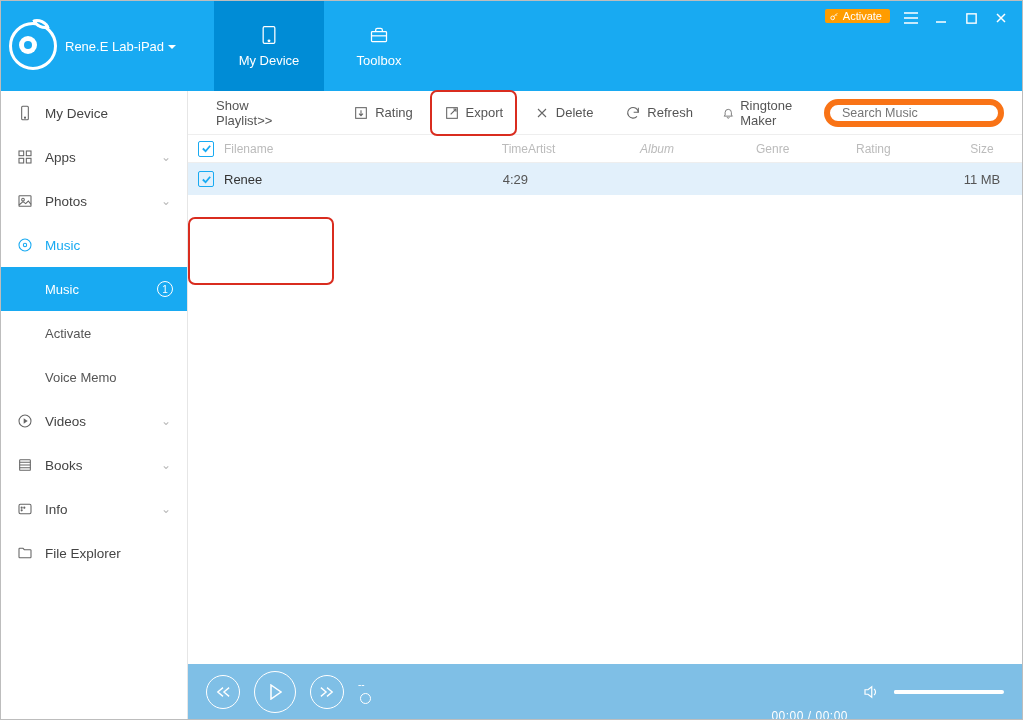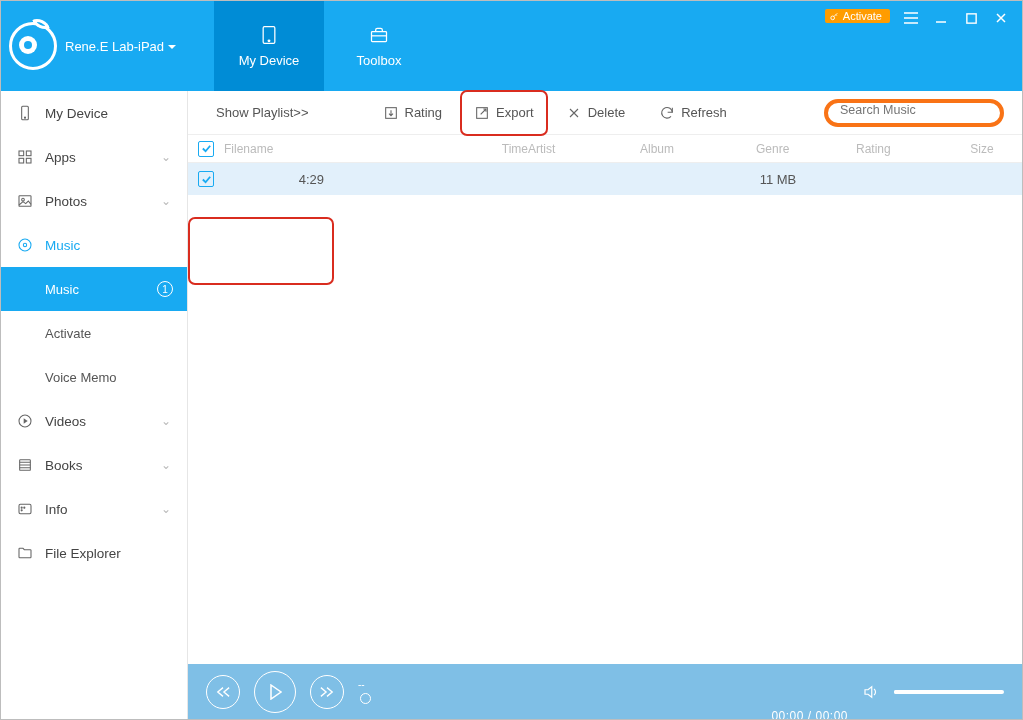--- a/index.html
+++ b/index.html
@@ -25,29 +25,29 @@
   .side-item.active { color:#18aaf2; }
   .side-item .chev { margin-left:auto; color:#bbb; font-size:12px; }
   .sub-item { height:44px; display:flex; align-items:center; padding-left:44px; font-size:13px; color:#555; }
   .sub-item.selected { background:#18aaf2; color:#fff; position:relative;}
   .sub-item.selected .count { position:absolute; right:14px; width:16px; height:16px; border:1.5px solid #fff; border-radius:50%; font-size:10px; display:flex; align-items:center; justify-content:center;}
   
   .main { position:absolute; top:90px; left:187px; right:0; bottom:55px; background:#fff; }
   .toolbar { height:44px; border-bottom:1px solid #eee; display:flex; align-items:center; padding-left:16px; font-size:13px; color:#555; gap:0;}
   .tool { display:flex; align-items:center; gap:6px; padding:13px 12px; }
   .tool.highlight { border:2.5px solid #d92c1f; border-radius:7px; }
-  .search { margin-left:auto; margin-right:18px; width:180px; height:28px; border:4px solid #f97316; border-radius:14px; display:flex; align-items:flex-start; padding:0 6px 0 12px; color:#bbb; font-size:12.5px;}
+  .search { margin-left:auto; margin-right:18px; width:180px; height:28px; border:6px solid #f97316; border-radius:14px; display:flex; align-items:center; padding:0 6px 0 12px; color:#bbb; font-size:12.5px;}
   .search input { border:none; outline:none; flex:1; font-size:12.5px; background:transparent; color:#666;}
   
   .thead { height:28px; display:flex; align-items:center; border-bottom:1px solid #eee; font-size:12px; color:#bbb; }
   .col-check { width:36px; display:flex; justify-content:center;}
   .col-name { width:204px; padding-left:0;}
   .col-time { width:100px; text-align:right;}
   .col-artist{ width:112px;}
-  .col-album { width:116px;}
+  .col-album { width:116px;font-style:italic;}
   .col-genre { width:100px;}
   .col-rating{ width:86px;}
   .col-size  { width:80px; text-align:center;}
   .trow { height:32px; display:flex; align-items:center; font-size:13px; color:#555; background:#e2f0fb;}
   .checkbox { width:16px; height:16px; border:1.5px solid #18aaf2; border-radius:2px; display:flex; align-items:center; justify-content:center; }
   .checkbox svg { stroke:#18aaf2; }
   .name-box { position:absolute; border:2.5px solid #d92c1f; border-radius:7px; top:126px; left:0px; width:146px; height:68px; pointer-events:none;}
   
   .player { position:absolute; bottom:0; left:187px; right:0; height:55px; background:#7fbfe6; display:flex; align-items:center; padding:0 18px; color:#fff; font-size:12px; gap:14px;}
   .pbtn { width:34px; height:34px; border:1.6px solid #fff; border-radius:50%; display:flex; align-items:center; justify-content:center; }
@@ -223,20 +223,27 @@
     </div>
     <div style="width:10px"></div>
     <div class="tool">
       <svg class="icon" viewBox="0 0 24 24" fill="none" stroke="#666" stroke-width="1.6">
           <path d="M20 11a8 8 0 1 0-2 6"></path>
           <path d="M20 4v7h-7"></path>
         </svg>
       <span>Refresh</span>
     </div>
     <div style="width:6px"></div>
+    <div class="tool">
+      <svg class="icon" viewBox="0 0 24 24" fill="none" stroke="#666" stroke-width="1.6">
+          <path d="M6 16V11a6 6 0 1 1 12 0v5l2 2H4z"></path>
+          <path d="M10 20a2 2 0 0 0 4 0"></path>
+        </svg>
+      <span>Ringtone Maker</span>
+    </div>
     <div class="search">
       <input placeholder="Search Music" style="">
       <svg width="18" height="18" viewBox="0 0 24 24" fill="none" stroke="#bbb" stroke-width="1.8">
           <circle cx="10" cy="10" r="6"></circle>
           <path d="M20 20l-5.5-5.5"></path>
         </svg>
     </div>
   </div>
 
   <div class="thead">
@@ -257,20 +264,21 @@
   </div>
 
   <div class="trow">
     <div class="col-check">
       <div class="checkbox">
           <svg width="11" height="11" viewBox="0 0 12 12" fill="none" stroke-width="2">
             <path d="M2 6l3 3 5-6"></path>
           </svg>
         </div>
     </div>
+    <div class="col-name" style="color:#333;font-weight:500">Renee</div>
     <div class="col-time">4:29</div>
     <div class="col-artist"></div>
     <div class="col-album"></div>
     <div class="col-genre"></div>
     <div class="col-rating"></div>
     <div class="col-size">11 MB</div>
   </div>
 
   <div class="name-box"></div>
 </div>

